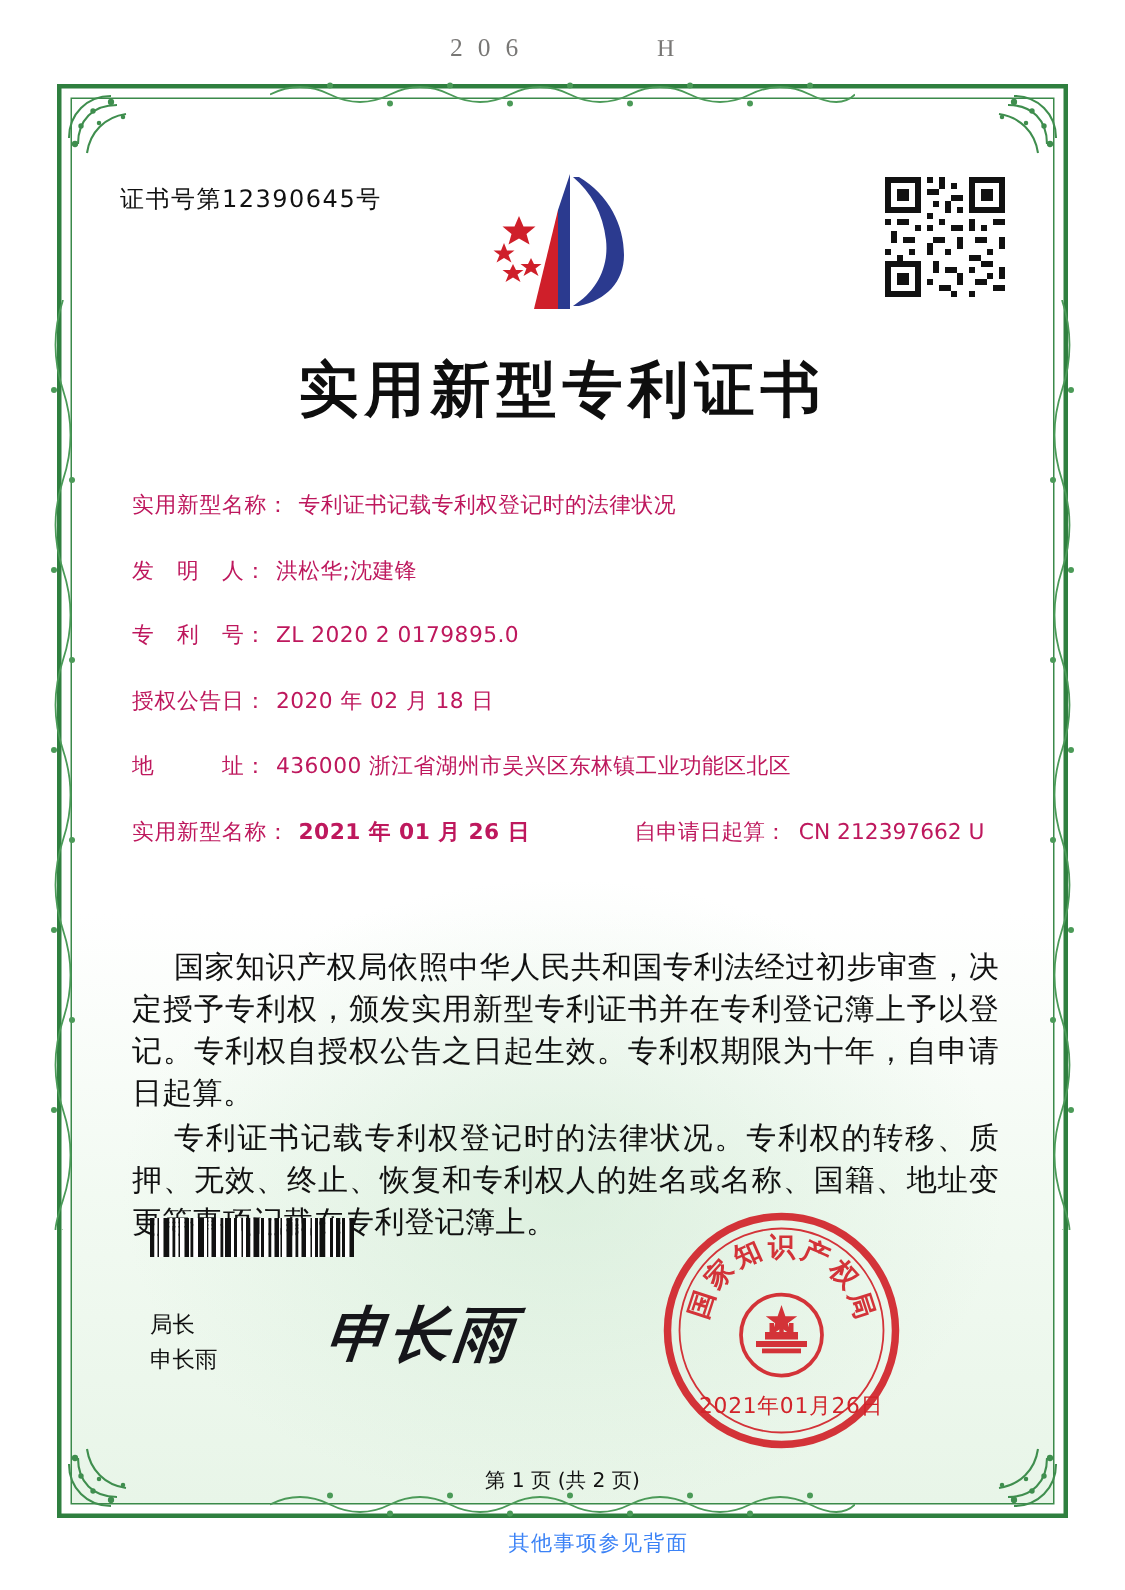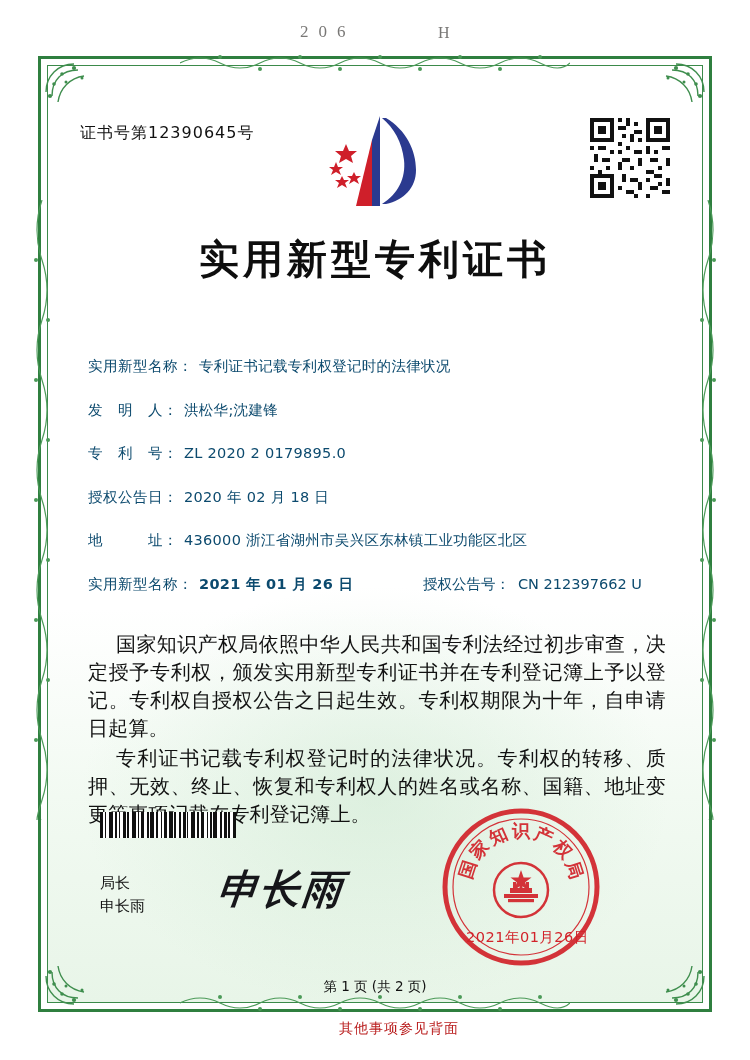--- a/index.html
+++ b/index.html
@@ -129,22 +129,21 @@
     font-family: "DejaVu Sans", "Liberation Sans", sans-serif;
   }
 
   
   .fields {
     position: absolute;
     left: 88px; top: 327px;
     width: 580px;
     font-size: 14.5px;
     font-family: "DejaVu Sans", "Liberation Sans", sans-serif;
-    color: #0c4a6e;
-    margin-top: 30px;
+    color: #be185d;
   }
   .row {
     display: flex;
     align-items: baseline;
     margin-bottom: 24.5px;
   }
   .row .lab {
     flex: 0 0 auto;
     white-space: pre;
     letter-spacing: .5px;
@@ -244,21 +243,21 @@
     font-size: 13.5px;
     color: #111;
     font-family: "DejaVu Sans", "Liberation Sans", sans-serif;
   }
   .footer-note {
     position: absolute;
     left: 0; right: 0; top: 1020px;
     text-align: center;
     font-size: 14px;
     letter-spacing: 1px;
-    color: #b91c1c;
+    color: #3b82f6;
     font-family: "DejaVu Sans", "Liberation Sans", sans-serif;
     margin-left: 48px;
   }
 </style>
 </head>
 <body>
 
 <div class="page">
 
   <div class="handwrite-top">
@@ -499,21 +498,21 @@
       <span class="lab">授权公告日：</span>
       <span class="val">2020 年 02 月 18 日</span>
     </div>
     <div class="row">
       <span class="lab">地　　　址：</span>
       <span class="val">436000 浙江省湖州市吴兴区东林镇工业功能区北区</span>
     </div>
     <div class="row split">
       <span class="lab">实用新型名称：</span>
       <span class="val">2021 年 01 月 26 日</span>
-      <span class="lab2">授权公告号：</span>
+      <span class="lab2">自申请日起算：</span>
       <span class="val2">CN 212397662 U</span>
     </div>
   </div>
 
   <div class="paras">
     <p>国家知识产权局依照中华人民共和国专利法经过初步审查，决定授予专利权，颁发实用新型专利证书并在专利登记簿上予以登记。专利权自授权公告之日起生效。专利权期限为十年，自申请日起算。</p>
     <p>专利证书记载专利权登记时的法律状况。专利权的转移、质押、无效、终止、恢复和专利权人的姓名或名称、国籍、地址变更等事项记载在专利登记簿上。</p>
   </div>
 
   <div class="barcode">

